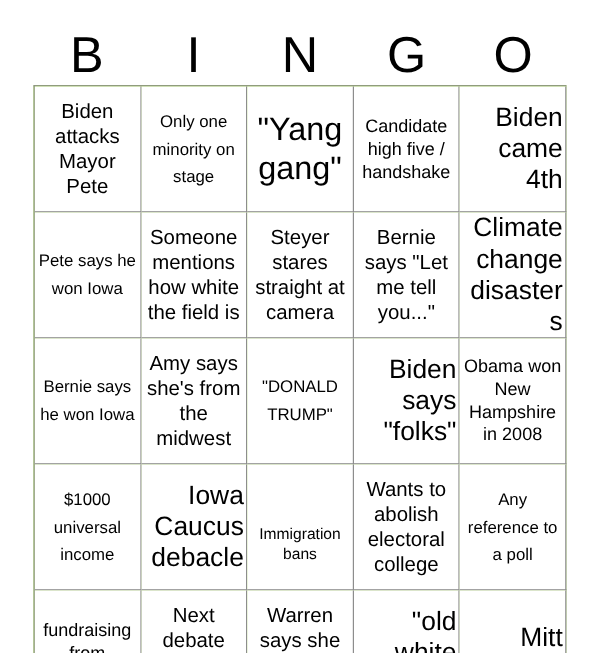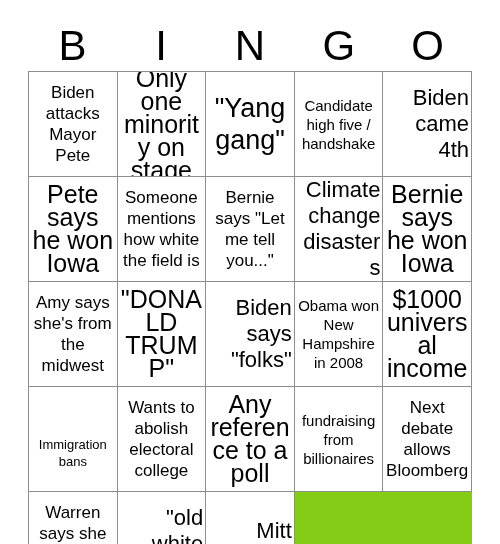--- a/index.html
+++ b/index.html
@@ -69,21 +69,21 @@
   .cell-text {
     display: block;
     width: 100%;
     color: #000000;
     word-wrap: break-word;
   }
   
   .fs-xs  .cell-text { font-size: 13px; line-height: 17px; margin-top: 28px; }
   .fs-s   .cell-text { font-size: 15px; line-height: 19px; }
   .fs-m   .cell-text { font-size: 17px; line-height: 21px; }
-  .fs-l   .cell-text { font-size: 25px; line-height: 23px; }
+  .fs-l   .cell-text { font-size: 14px; line-height: 23px; }
   .fs-xl  .cell-text { font-size: 22px; line-height: 26px; text-align: right; }
   .fs-xxl .cell-text { font-size: 27px; line-height: 32px; }
 </style>
 </head>
 <body>
 
 <div id="bingo-card">
 
   <div id="header-row">
     <div class="header-letter">B</div>
@@ -111,20 +111,23 @@
       <span class="cell-text">Biden came 4th</span>
     </div>
 
     <div class="cell fs-l">
       <span class="cell-text">Pete says he won Iowa</span>
     </div>
     <div class="cell fs-m">
       <span class="cell-text">Someone mentions how white the field is</span>
     </div>
     <div class="cell fs-m">
+      <span class="cell-text">Steyer stares straight at camera</span>
+    </div>
+    <div class="cell fs-m">
       <span class="cell-text">Bernie says "Let me tell you..."</span>
     </div>
     <div class="cell fs-xl">
       <span class="cell-text">Climate change disasters</span>
     </div>
 
     <div class="cell fs-l">
       <span class="cell-text">Bernie says he won Iowa</span>
     </div>
     <div class="cell fs-m">
@@ -135,20 +138,23 @@
     </div>
     <div class="cell fs-xl">
       <span class="cell-text">Biden says "folks"</span>
     </div>
     <div class="cell fs-s">
       <span class="cell-text">Obama won New Hampshire in 2008</span>
     </div>
 
     <div class="cell fs-l">
       <span class="cell-text">$1000 universal income</span>
+    </div>
+    <div class="cell fs-xl">
+      <span class="cell-text">Iowa Caucus debacle</span>
     </div>
     <div class="cell fs-xs">
       <span class="cell-text">Immigration bans</span>
     </div>
     <div class="cell fs-m">
       <span class="cell-text">Wants to abolish electoral college</span>
     </div>
     <div class="cell fs-l">
       <span class="cell-text">Any reference to a poll</span>
     </div>

